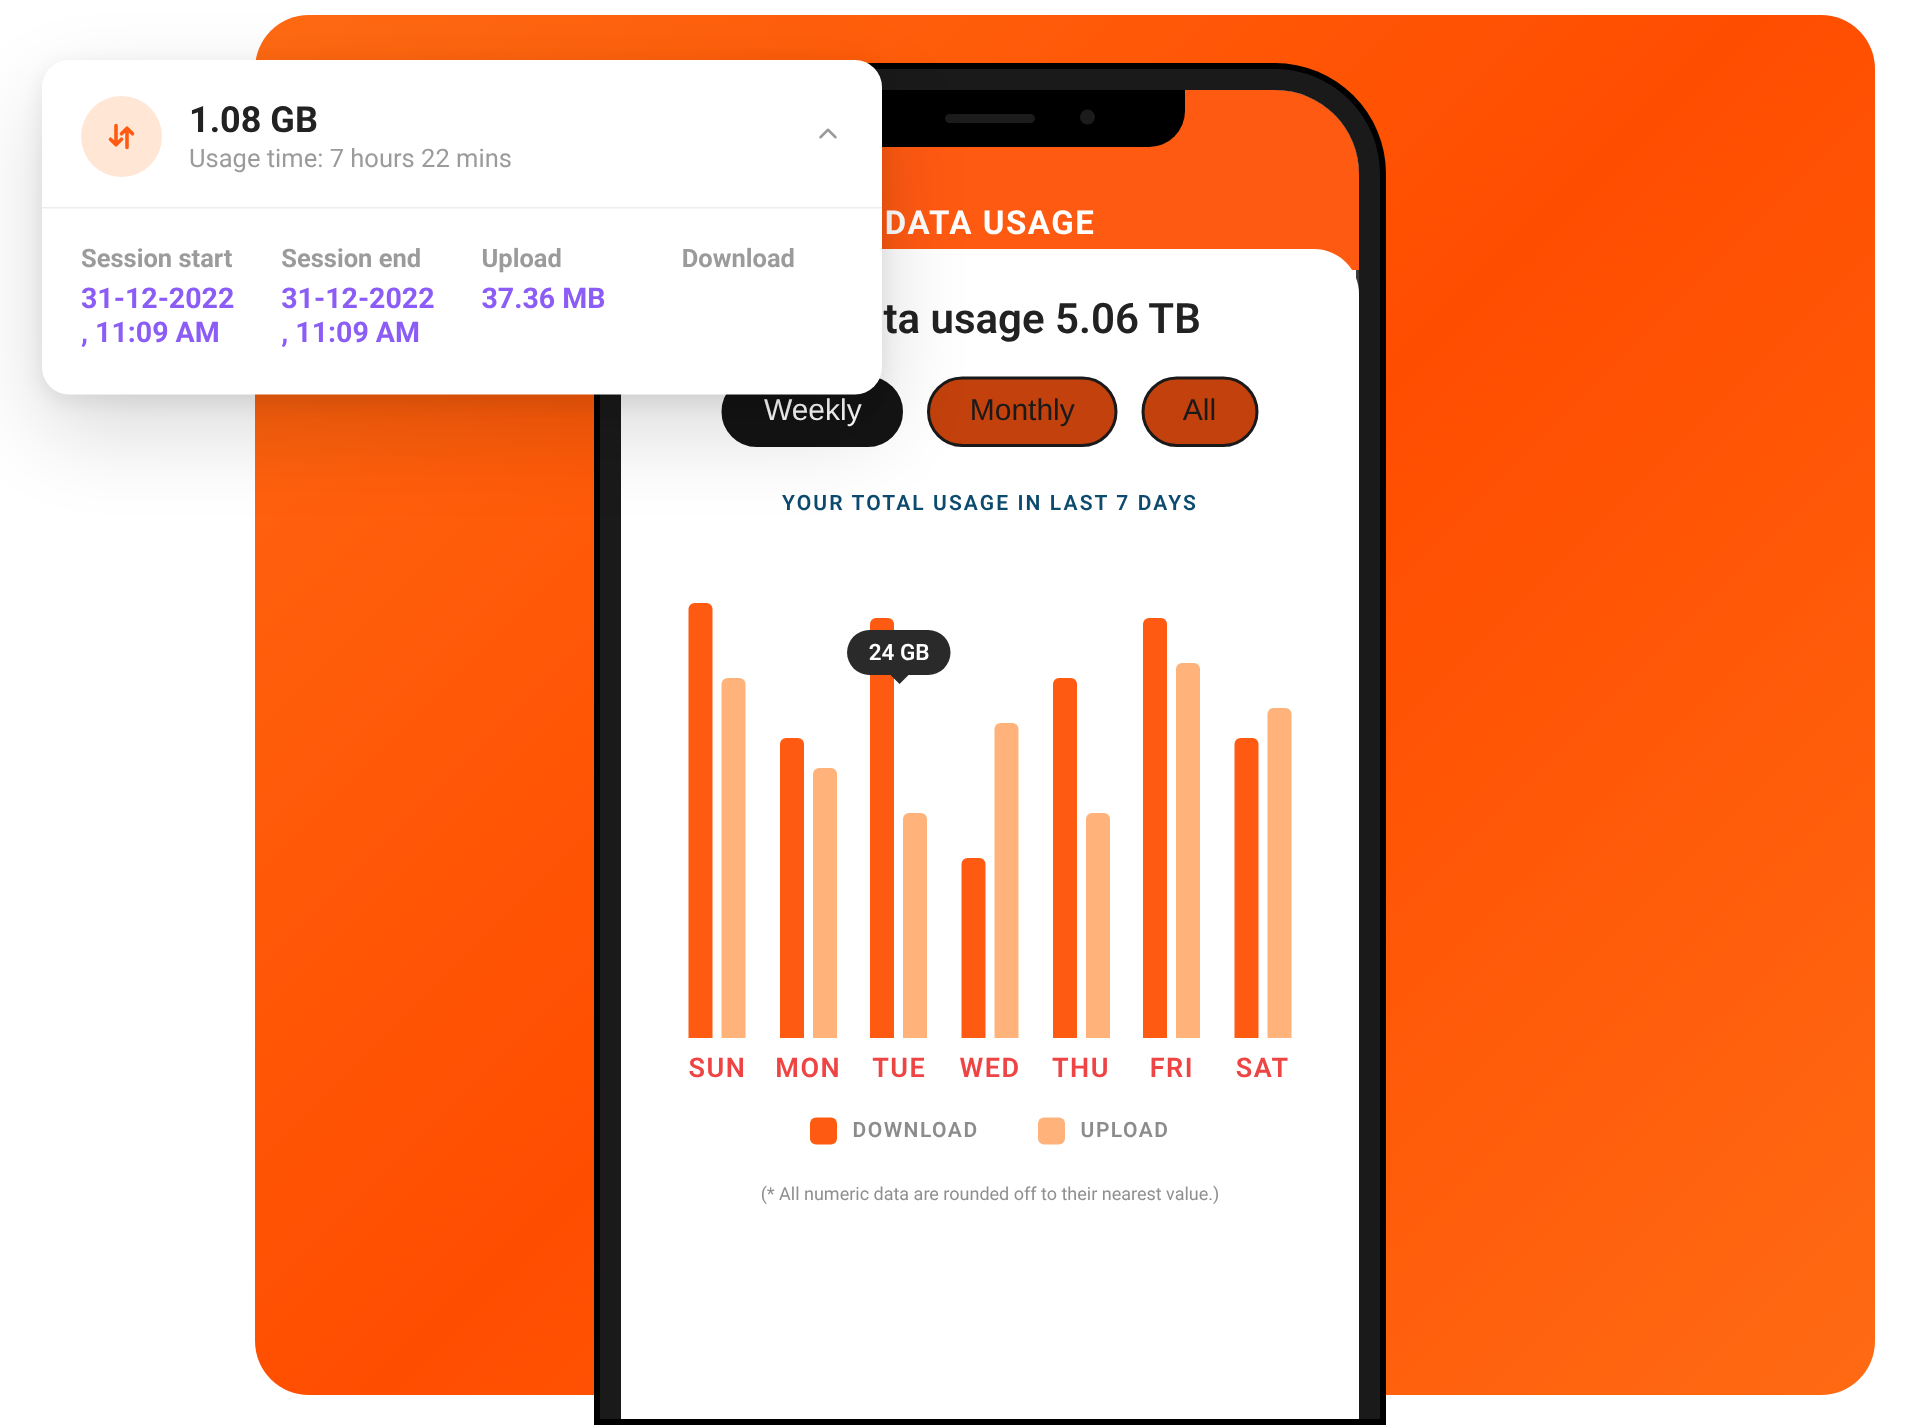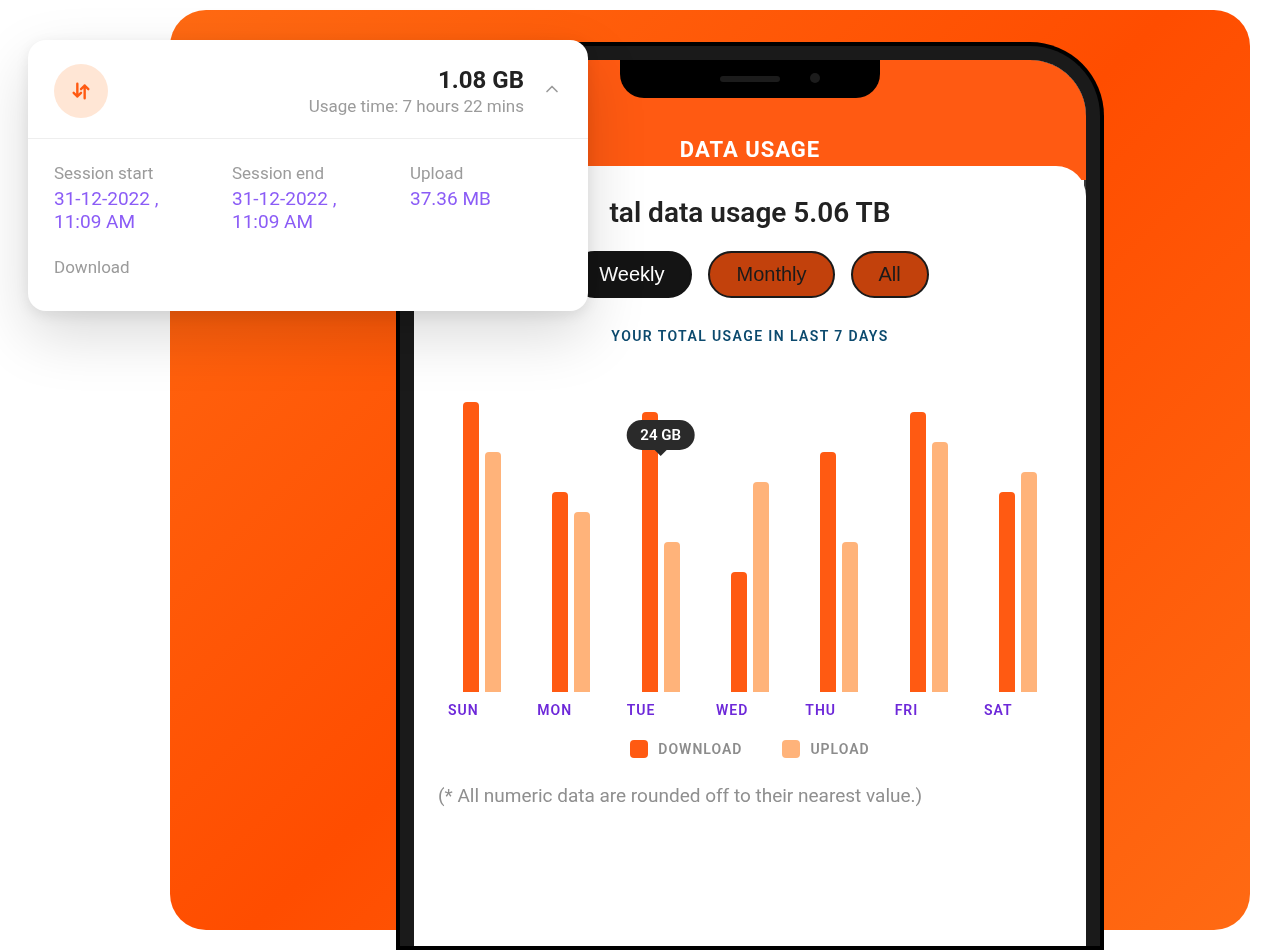--- a/index.html
+++ b/index.html
@@ -21,21 +21,21 @@
     height: 920px;
     background: linear-gradient(135deg,#ff6a13 0%,#ff4d00 50%,#ff6a13 100%);
     border-radius: 36px;
   }
 
   
   .phone {
     position: absolute;
     top: 46px;
     left: 400px;
-    width: 700px;
+    width: 520px;
     height: 900px;
     border: 14px solid #1a1a1a;
     border-bottom: none;
     border-radius: 70px 70px 0 0;
     background: #fff;
     box-shadow: 0 0 0 2px #3a3a3a inset, 0 0 0 4px #000;
     overflow: hidden;
   }
   .phone-inner {
     position: absolute;
@@ -157,22 +157,23 @@
   .bar.dl{background:#ff5a12;}
   .bar.ul{background:#ffb37a;}
 
   .x-labels{
     display:flex;
     justify-content:space-between;
     padding:10px 10px 0 10px;
   }
   .x-labels span{
     width:68px;
-    color:#6d28d9;
-    font-size:14px;
+    text-align:center;
+    color:#ef4444;
+    font-size:18px;
     letter-spacing:1px;
     font-weight:600;
   }
 
   .tooltip{
     position:absolute;
     top:-42px;
     left:50%;
     transform:translateX(-50%);
     background:#2a2a2a;
@@ -195,22 +196,23 @@
     gap:40px;
     justify-content:center;
     margin-top:22px;
   }
   .legend-item{display:flex;align-items:center;gap:10px;color:#8c8c8c;font-size:14px;letter-spacing:1px;font-weight:600;}
   .swatch{width:18px;height:18px;border-radius:4px;}
   .swatch.dl{background:#ff5a12;}
   .swatch.ul{background:#ffb37a;}
 
   .footnote{
+    text-align:center;
     color:#8f8f8f;
-    font-size:19px;
+    font-size:12px;
     margin-top:26px;
   }
 
   
   .session-card{
     position:absolute;
     top:40px;
     left:28px;
     width:560px;
     background:#fff;
@@ -224,30 +226,31 @@
     gap:18px;
     padding:24px 26px 20px 26px;
     border-bottom:1px solid #eee;
   }
   .icon-badge{
     width:54px;height:54px;border-radius:50%;
     background:#ffe6d5;
     display:flex;align-items:center;justify-content:center;
     flex-shrink:0;
   }
-  .session-head-txt{flex:1;text-align:right;}
+  .session-head-txt{flex:1;}
   .session-amount{font-size:24px;font-weight:700;color:#222;}
   .session-sub{font-size:17px;color:#9b9b9b;margin-top:2px;}
   .chevron{color:#9b9b9b;}
 
   .session-body{
     display:grid;
-    grid-template-columns:1fr 1fr 1fr;
+    grid-template-columns:1fr 1fr 1fr 1fr;
     gap:24px 26px;
     padding:24px 26px 30px 26px;
+    font-weight:bold;
   }
   .kv-label{color:#9b9b9b;font-size:17px;margin-bottom:4px;}
   .kv-value{color:#8b5cf6;font-size:19px;}
 </style>
 </head>
 <body>
 
 <div class="backdrop"></div>
 
 <div class="phone">

